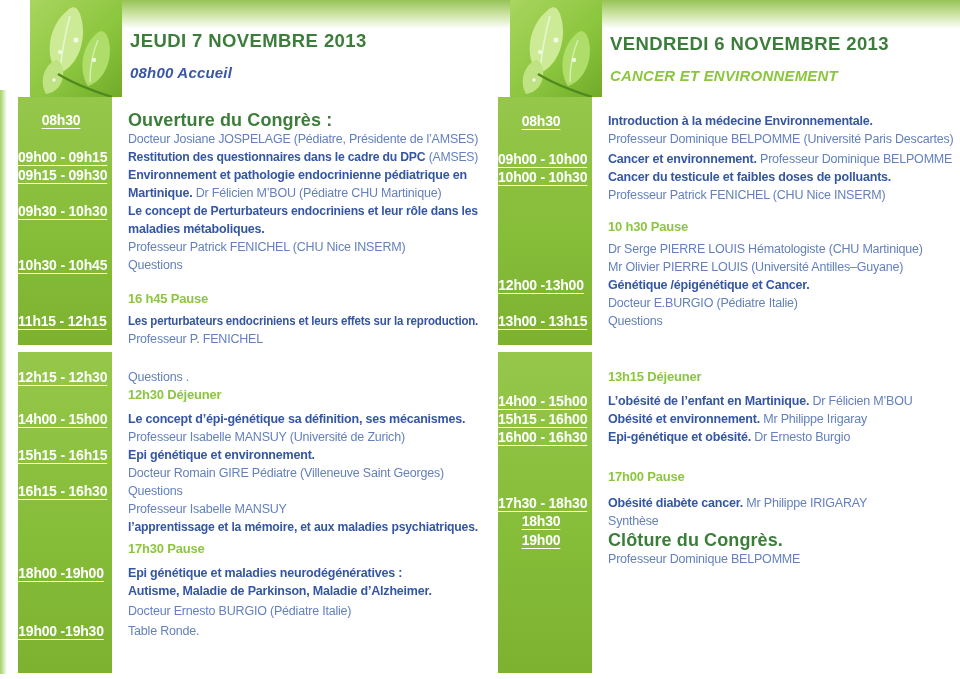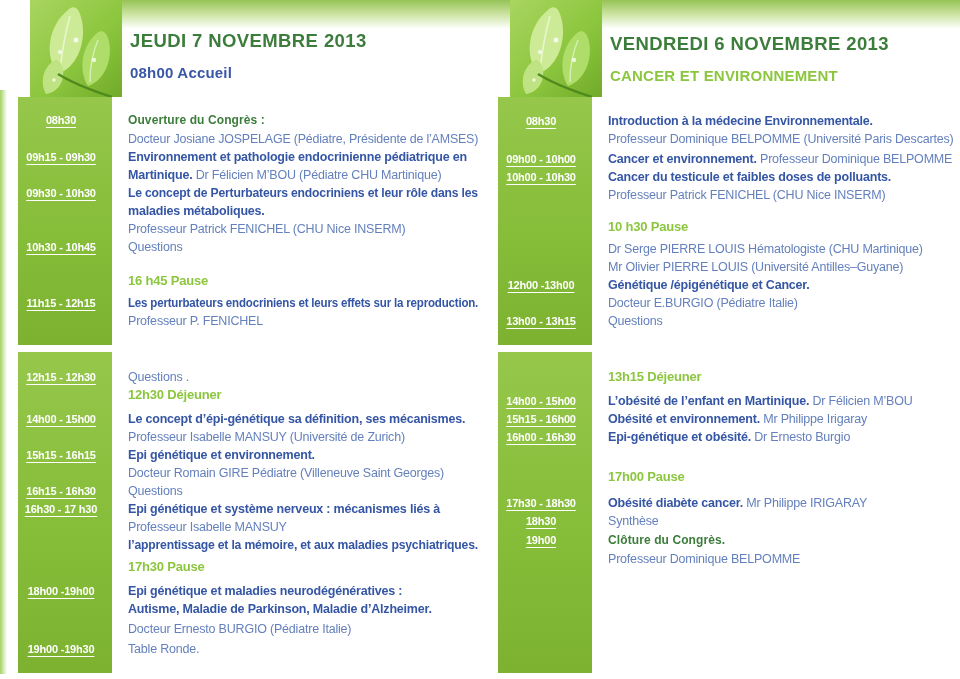--- a/index.html
+++ b/index.html
@@ -27,42 +27,42 @@
     position:absolute;top:0;width:92px;height:97px;
     background:linear-gradient(135deg,#a9d55f 0%,#8dc63f 55%,#72ab28 100%);
   }
   .logo-box svg{display:block;width:92px;height:97px;}
   
   .day-title{
     position:absolute;font-size:18.5px;font-weight:bold;letter-spacing:.4px;
     color:#3d7d3b;white-space:nowrap;
   }
   .day-sub{
-    position:absolute;font-size:15px;font-weight:bold;letter-spacing:.2px;white-space:nowrap;
+    position:absolute;font-size:15px;font-weight:bold;letter-spacing:.2px;white-space:nowrap;font-style:italic;
   }
   .blue-sub{color:#3a57a7;}
   .green-sub{color:#8cc63e;}
   
   .section{position:absolute;width:462px;}
   .bar{
     position:absolute;left:0;top:0;bottom:0;width:94px;
     background:linear-gradient(to bottom,#96c74b 0%,#86bd39 55%,#7cb230 100%);
   }
   .rows{position:relative;}
   .row{position:relative;min-height:18px;height:18px;line-height:18px;padding-left:110px;
        font-size:12.5px;letter-spacing:-.2px;}
   .row.has-heading{height:20px;line-height:20px;}
   .time{
     position:absolute;left:0;top:0;width:86px;text-align:center;
-    color:#ffffff;font-size:11px;font-weight:bold;letter-spacing:-.2px;
+    color:#ffffff;font-size:14px;font-weight:bold;letter-spacing:-.2px;
     text-decoration:underline;text-underline-offset:3px;white-space:nowrap;
   }
   .text{display:inline-block;width:350px;vertical-align:top;overflow:visible;}
   .inner{display:inline-block;white-space:nowrap;transform-origin:left center;}
-  .seg-heading{color:#3d7d3b;font-weight:bold;font-size:12px;letter-spacing:.1px;}
+  .seg-heading{color:#3d7d3b;font-weight:bold;font-size:18px;letter-spacing:.1px;}
   .seg-accent{color:#8cc63e;font-weight:bold;font-size:13px;}
   .seg-bold{color:#3556a5;font-weight:bold;}
   .seg-regular{color:#6480bd;}
   .spacer{width:100%;}
 </style>
 </head>
 <body>
 
 <div class="page">
 
@@ -102,20 +102,21 @@
     </svg>
   </div>
   <div class="day-title" style="left:610px;top:33px;">VENDREDI 6 NOVEMBRE 2013</div>
   <div class="day-sub green-sub" style="left:610px;top:67px;">CANCER ET ENVIRONNEMENT</div>
 
   <div class="section" style="left:18px;top:97px;height:248px;">
     <div class="bar"></div>
     <div class="rows" style="padding-top:13px;">
         <div class="row has-heading"><span class="time">08h30</span><span class="text"><span class="inner"><span class="seg-heading">Ouverture  du Congrès :</span></span></span></div>
         <div class="row"><span class="text"><span class="inner" style="transform: scaleX(0.996);"><span class="seg-regular">Docteur Josiane JOSPELAGE (Pédiatre, Présidente de l’AMSES)</span></span></span></div>
+        <div class="row"><span class="time">09h00 - 09h15</span><span class="text"><span class="inner" style="transform: scaleX(0.977);"><span class="seg-bold">Restitution des questionnaires dans le cadre du DPC </span><span class="seg-regular">(AMSES)</span></span></span></div>
         <div class="row"><span class="time">09h15 - 09h30</span><span class="text"><span class="inner"><span class="seg-bold">Environnement et pathologie endocrinienne pédiatrique en</span></span></span></div>
         <div class="row"><span class="text"><span class="inner"><span class="seg-bold">Martinique. </span><span class="seg-regular">Dr Félicien M’BOU (Pédiatre CHU Martinique)</span></span></span></div>
         <div class="row"><span class="time">09h30 - 10h30</span><span class="text"><span class="inner" style="transform: scaleX(0.974);"><span class="seg-bold">Le concept de Perturbateurs endocriniens et leur rôle dans les</span></span></span></div>
         <div class="row"><span class="text"><span class="inner"><span class="seg-bold">maladies métaboliques.</span></span></span></div>
         <div class="row"><span class="text"><span class="inner"><span class="seg-regular">Professeur  Patrick FENICHEL (CHU Nice  INSERM)</span></span></span></div>
         <div class="row"><span class="time">10h30 - 10h45</span><span class="text"><span class="inner"><span class="seg-regular">Questions</span></span></span></div>
         <div class="spacer" style="height: 16px;"></div>
         <div class="row"><span class="text"><span class="inner"><span class="seg-accent">16 h45 Pause</span></span></span></div>
         <div class="spacer" style="height: 4px;"></div>
         <div class="row"><span class="time">11h15 - 12h15</span><span class="text"><span class="inner" style="transform: scaleX(0.922);"><span class="seg-bold">Les perturbateurs endocriniens et leurs effets sur la reproduction.</span></span></span></div>
@@ -127,21 +128,20 @@
     <div class="bar"></div>
     <div class="rows" style="padding-top:16px;">
         <div class="row"><span class="time">12h15 - 12h30</span><span class="text"><span class="inner"><span class="seg-regular">Questions .</span></span></span></div>
         <div class="row"><span class="text"><span class="inner"><span class="seg-accent">12h30 Déjeuner</span></span></span></div>
         <div class="spacer" style="height: 6px;"></div>
         <div class="row"><span class="time">14h00 - 15h00</span><span class="text"><span class="inner"><span class="seg-bold">Le concept d’épi-génétique sa définition, ses mécanismes.</span></span></span></div>
         <div class="row"><span class="text"><span class="inner"><span class="seg-regular">Professeur Isabelle  MANSUY  (Université de  Zurich)</span></span></span></div>
         <div class="row"><span class="time">15h15 - 16h15</span><span class="text"><span class="inner"><span class="seg-bold">Epi génétique et  environnement.</span></span></span></div>
         <div class="row"><span class="text"><span class="inner"><span class="seg-regular">Docteur Romain GIRE Pédiatre (Villeneuve Saint Georges)</span></span></span></div>
         <div class="row"><span class="time">16h15 - 16h30</span><span class="text"><span class="inner"><span class="seg-regular">Questions</span></span></span></div>
-        <div class="row"><span class="time">16h30 - 17 h30</span><span class="text"><span class="inner"><span class="seg-bold">Epi génétique et système nerveux : mécanismes  liés à</span></span></span></div>
         <div class="row"><span class="text"><span class="inner"><span class="seg-regular">Professeur Isabelle MANSUY</span></span></span></div>
         <div class="row"><span class="text"><span class="inner" style="transform: scaleX(0.976);"><span class="seg-bold">l’apprentissage et la mémoire, et aux maladies psychiatriques.</span></span></span></div>
         <div class="spacer" style="height: 4px;"></div>
         <div class="row"><span class="text"><span class="inner"><span class="seg-accent">17h30 Pause</span></span></span></div>
         <div class="spacer" style="height: 6px;"></div>
         <div class="row"><span class="time">18h00 -19h00</span><span class="text"><span class="inner"><span class="seg-bold">Epi génétique et maladies neurodégénératives :</span></span></span></div>
         <div class="row"><span class="text"><span class="inner"><span class="seg-bold">Autisme, Maladie de Parkinson, Maladie d’Alzheimer.</span></span></span></div>
         <div class="spacer" style="height: 2px;"></div>
         <div class="row"><span class="text"><span class="inner"><span class="seg-regular">Docteur  Ernesto BURGIO (Pédiatre  Italie)</span></span></span></div>
         <div class="spacer" style="height: 2px;"></div>

